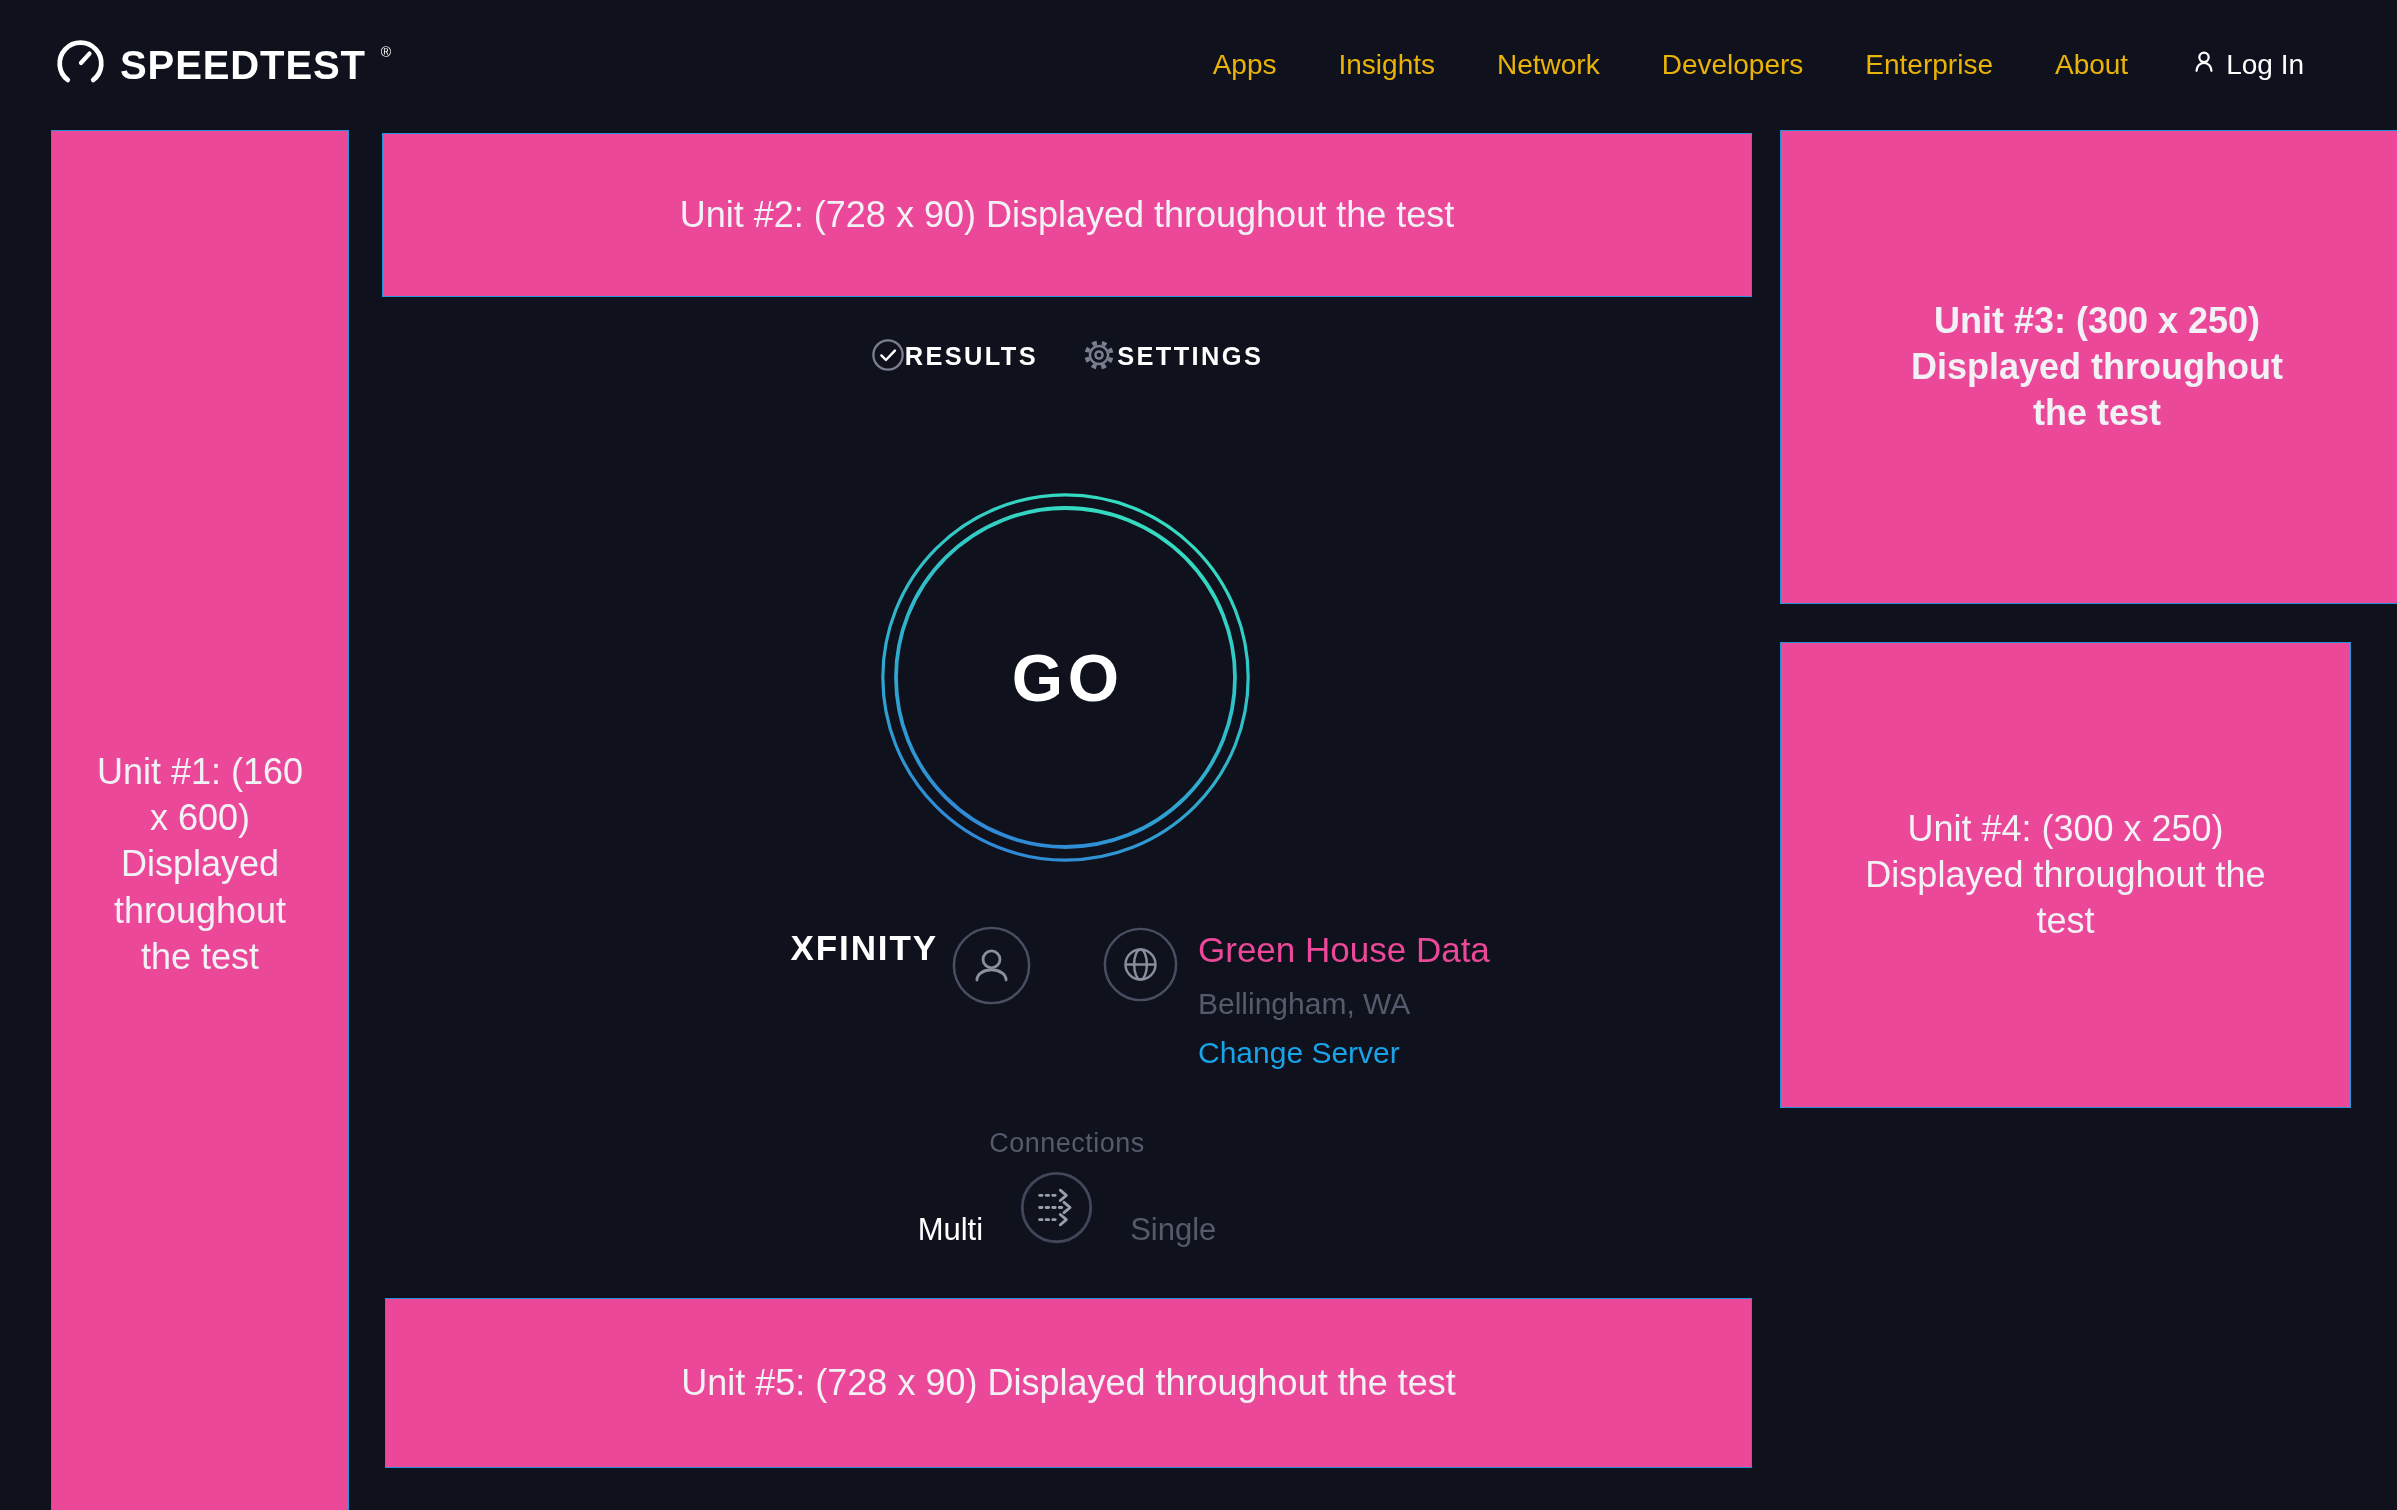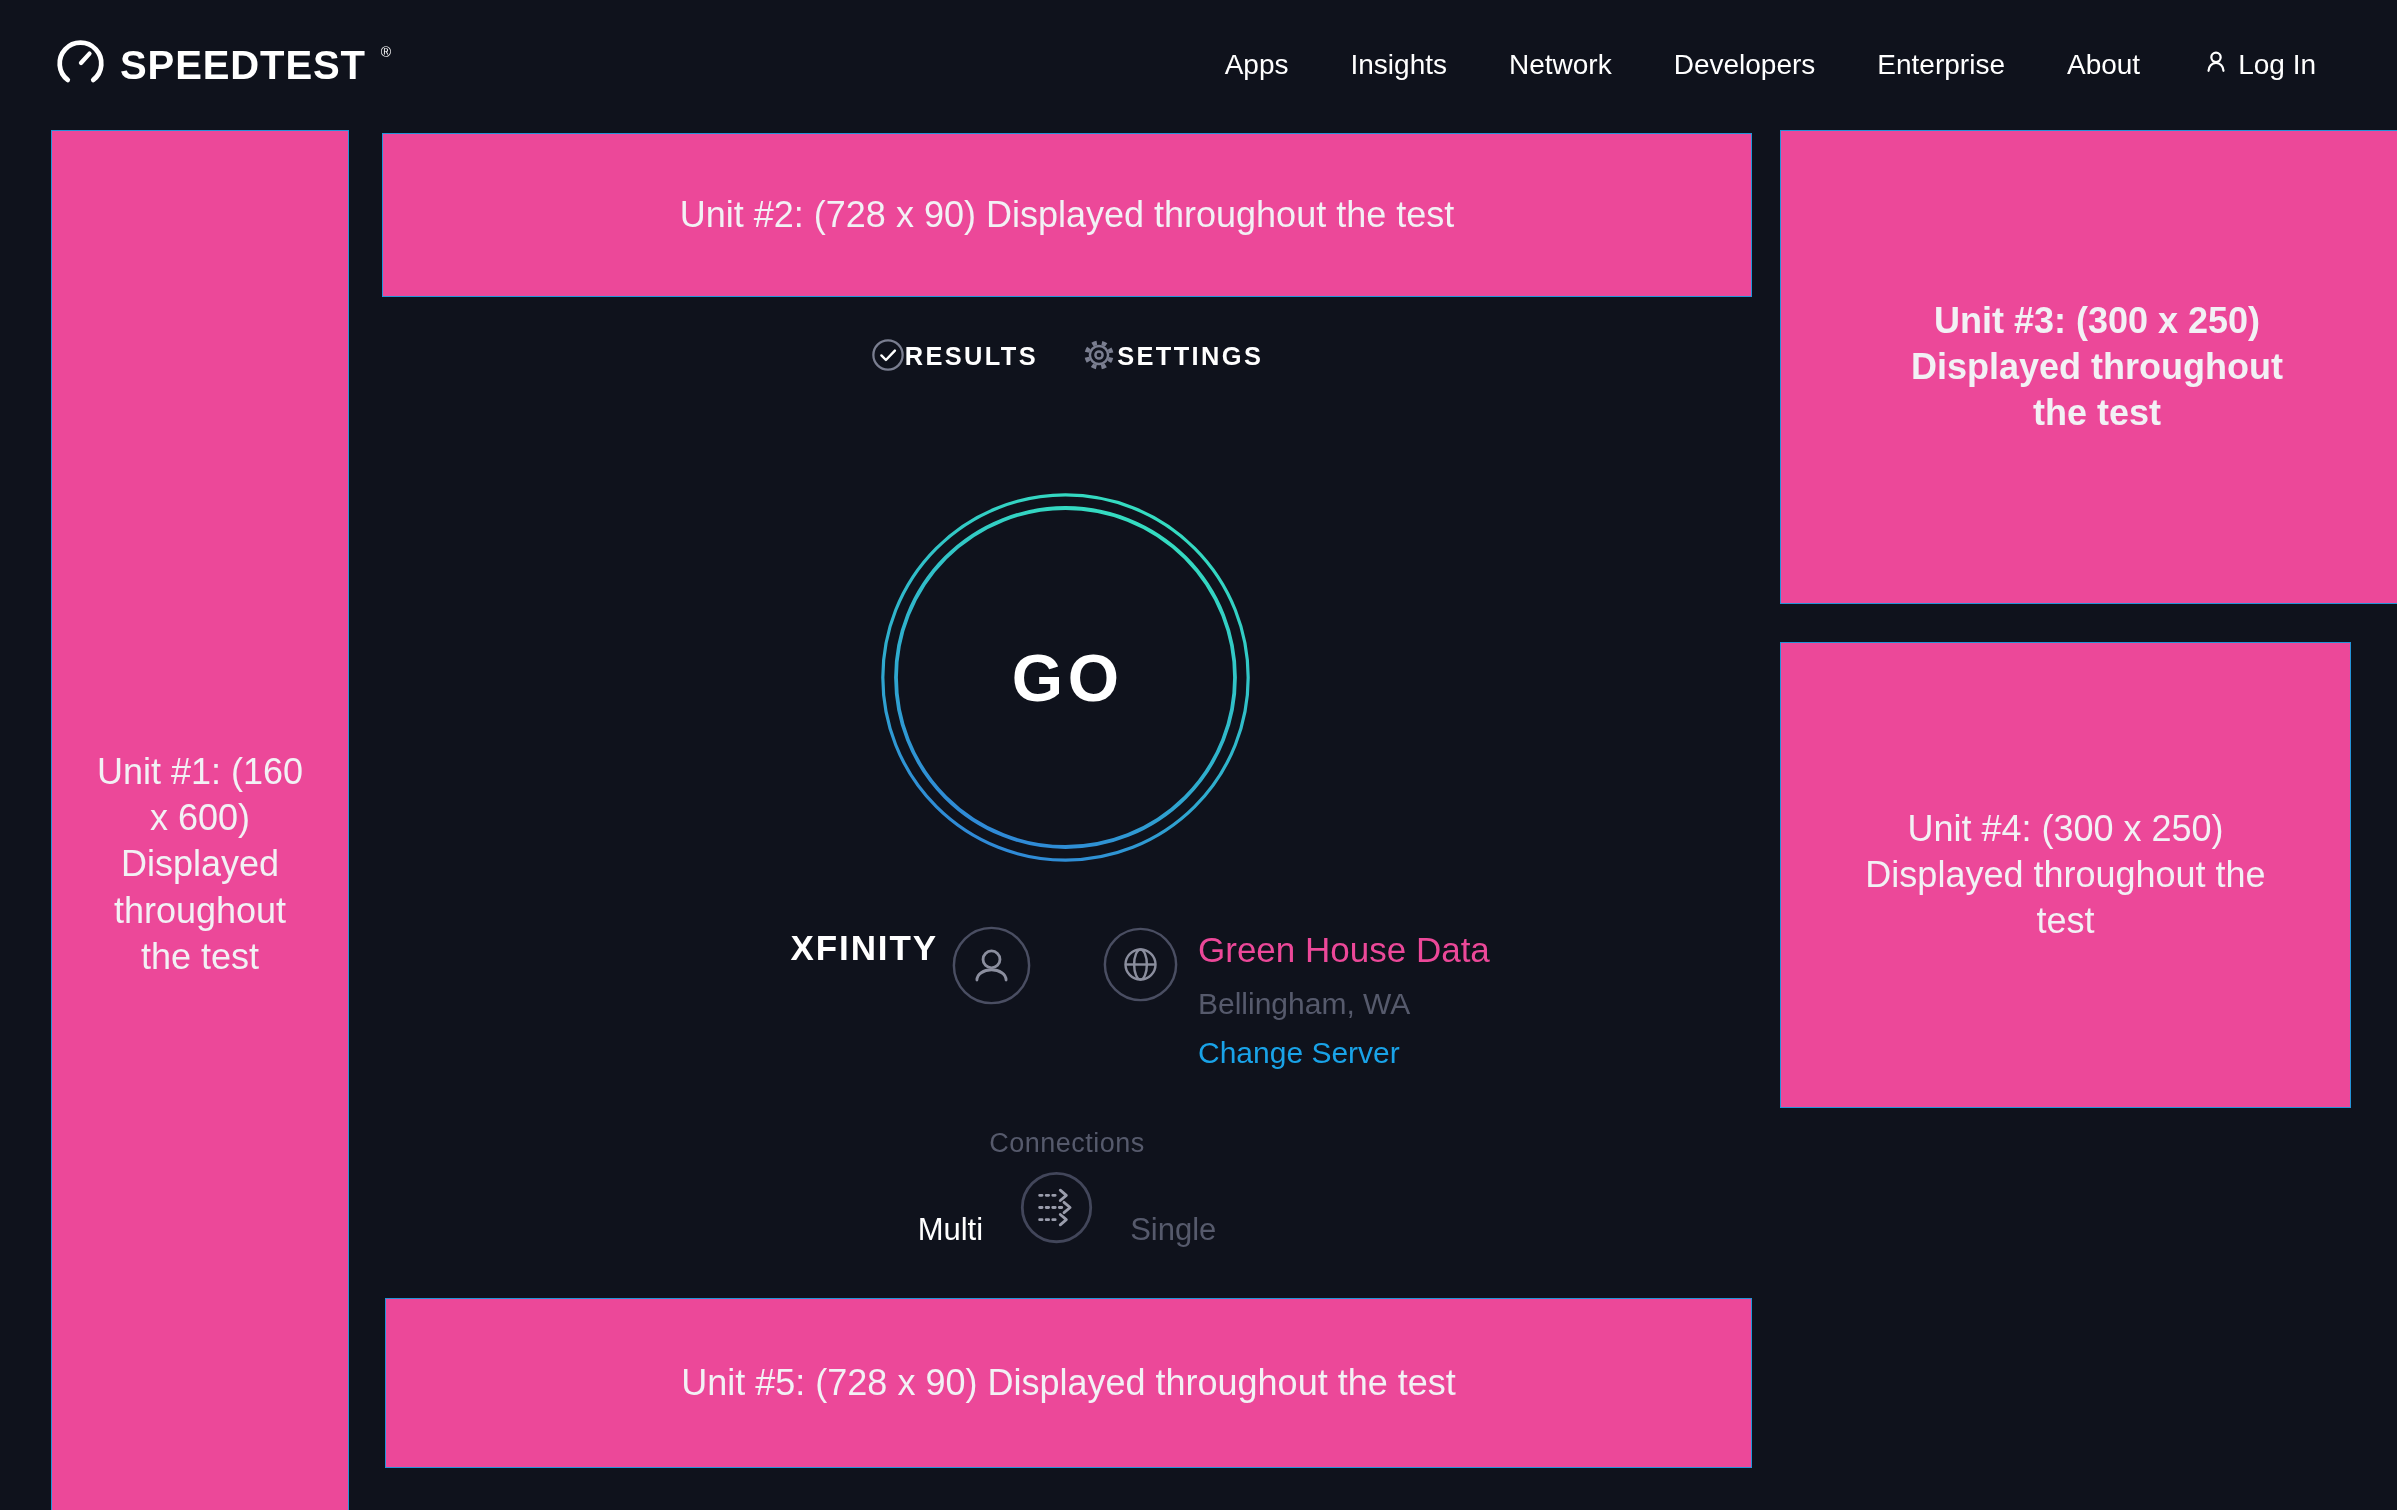--- a/index.html
+++ b/index.html
@@ -8,29 +8,29 @@
     background: #0f121c;
     font-family: "Liberation Sans", sans-serif;
     color: #ffffff;
     overflow: hidden;
     position: relative;
   }
   .page { position: relative; width: 2397px; height: 1510px; }
 
   
   .header {
-    position: absolute; top: 0; left: 0; right: 0; height: 130px;
+    position: absolute; top: 0; left: 0; right: 12px; height: 130px;
     display: flex; align-items: center; justify-content: space-between;
     padding: 0 81px 0 54px;
   }
   .brand { display: flex; align-items: center; gap: 13px; cursor: pointer; }
   .brand-name { font-size: 40px; font-weight: 700; letter-spacing: 0.9px; }
   .brand-mark { font-size: 14px; vertical-align: super; position: relative; top: -13px; margin-left: 1.9px; }
   .nav { display: flex; align-items: center; gap: 62px; }
-  .nav-item { font-size: 28px; color: #ffffff; cursor: pointer; white-space: nowrap; }
+  .nav-item { font-size: 28px; color: #eab308; cursor: pointer; white-space: nowrap; }
   .login { display: flex; align-items: center; gap: 8px; cursor: pointer; font-size: 28px; }
 
   
   .ad {
     position: absolute;
     background: #ec4899;
     border: 1.9px solid #2494d8;
     color: #f2f1f5;
     display: flex; align-items: center; justify-content: center;
     text-align: center;

